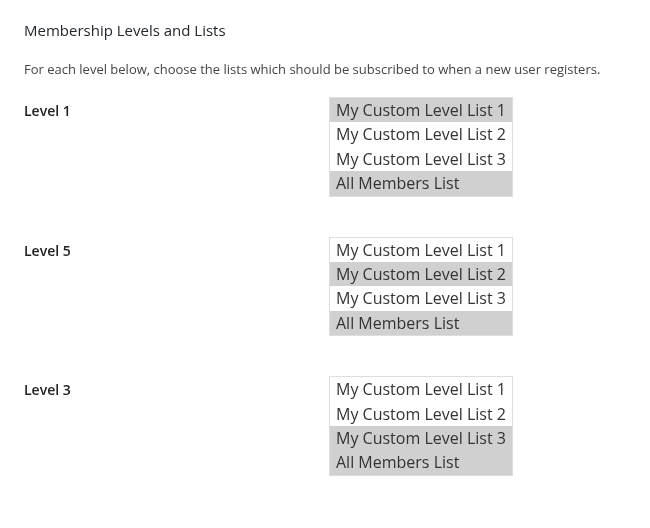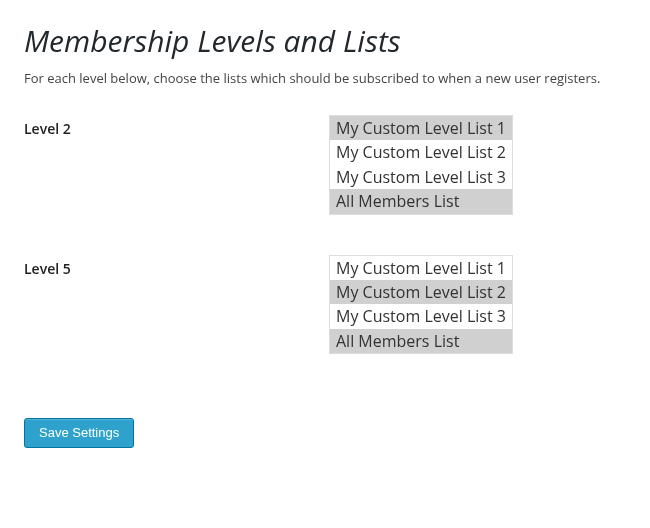--- a/index.html
+++ b/index.html
@@ -9,30 +9,29 @@
     }
     body {
       font-family: -apple-system, "Open Sans", "Helvetica Neue", Arial, sans-serif;
       font-size: 13px;
       color: #444;
       background: #fff;
       padding: 20px 24px;
       width: 650px;
     }
     h2 {
-      font-size: 30px;
+      font-size: 15px;
       font-weight: 500;
       color: #23282d;
-      margin-bottom: 8px;
-      font-style: italic;
+      margin-bottom: 20px;
     }
     .description {
       font-size: 13px;
       color: #444;
-      margin-bottom: 28px;
+      margin-bottom: 19px;
     }
     .form-table {
       border-collapse: collapse;
       width: 100%;
     }
     .form-table tr {
       vertical-align: top;
     }
     .form-table th {
       text-align: left;
@@ -82,25 +81,29 @@
   </style>
 </head>
 <body>
 
 <h2>Membership Levels and Lists</h2>
 <p class="description">For each level below, choose the lists which should be subscribed to when a new user registers.</p>
 
 <table class="form-table">
   <tbody id="levels-body">
       <tr>
-        <th>Level 2</th>
+        <th>Level 1</th>
         <td><div class="multi-select"><div class="option selected">My Custom Level List 1</div><div class="option">My Custom Level List 2</div><div class="option">My Custom Level List 3</div><div class="option selected">All Members List</div></div></td>
       </tr>
       <tr>
         <th>Level 5</th>
         <td><div class="multi-select"><div class="option">My Custom Level List 1</div><div class="option selected">My Custom Level List 2</div><div class="option">My Custom Level List 3</div><div class="option selected">All Members List</div></div></td>
+      </tr>
+      <tr>
+        <th>Level 3</th>
+        <td><div class="multi-select"><div class="option">My Custom Level List 1</div><div class="option">My Custom Level List 2</div><div class="option selected">My Custom Level List 3</div><div class="option selected">All Members List</div></div></td>
       </tr>
     </tbody>
 </table>
 
 <div class="save-row">
   <button class="button-primary">Save Settings</button>
 </div>
 
 </body></html>

